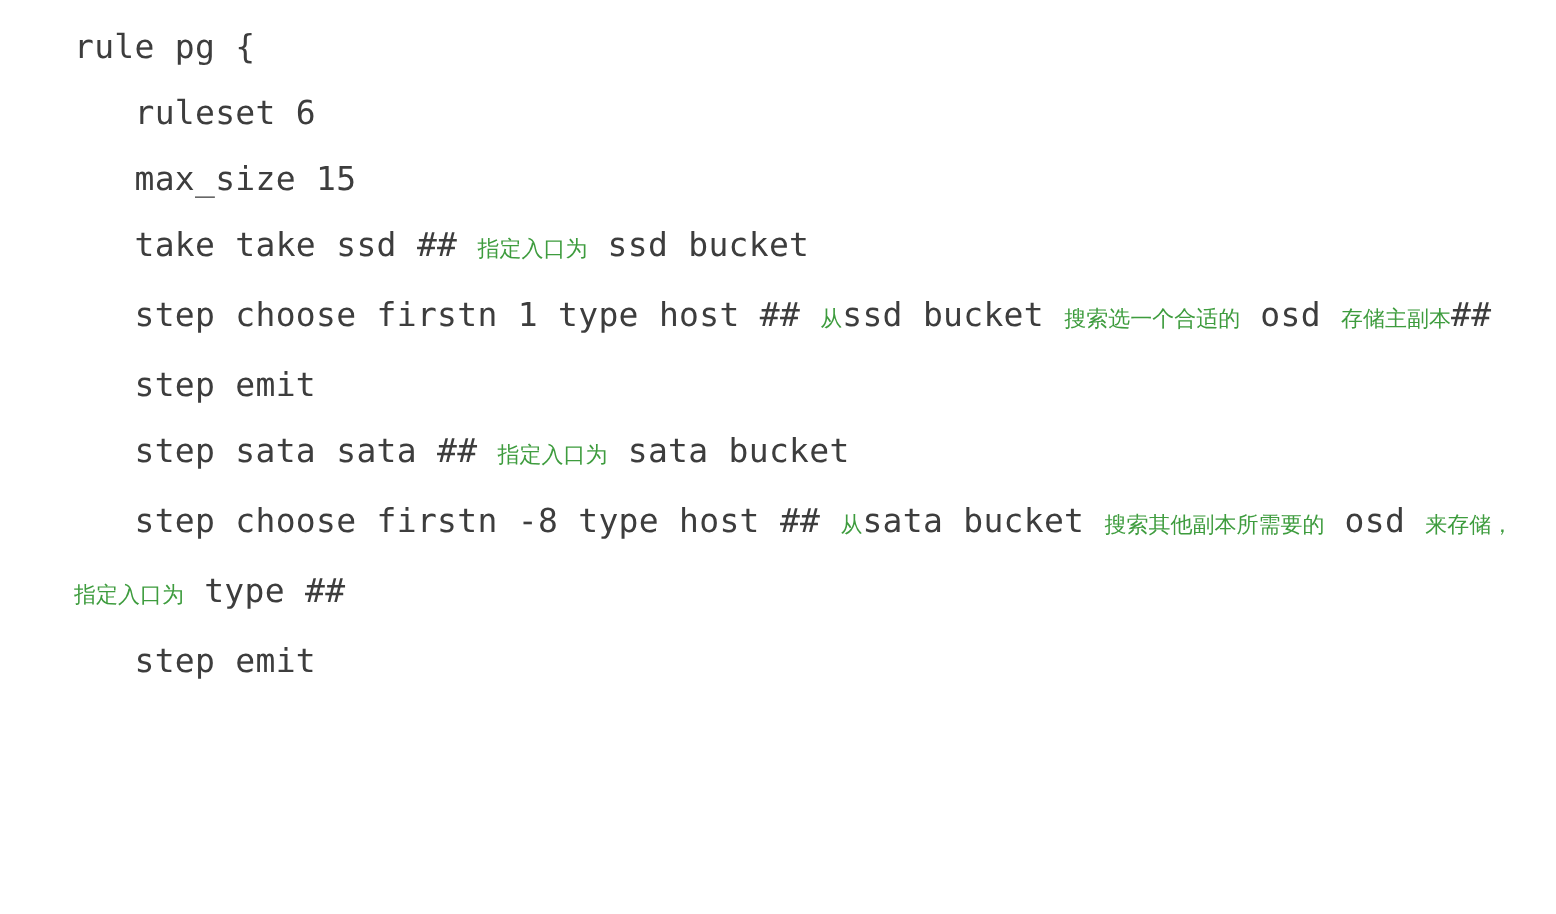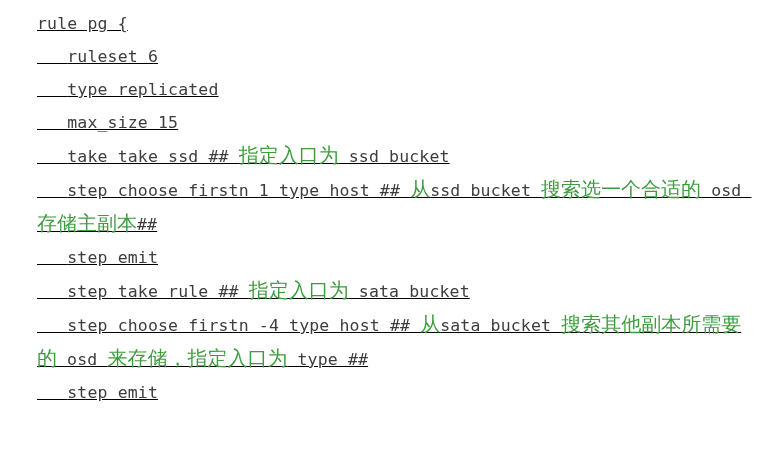--- a/index.html
+++ b/index.html
@@ -16,48 +16,46 @@
   #code-block {
     position: absolute;
     left: 37px;
     top: 7px;
     width: 724px;
     font-size: 16.5px;
     line-height: 33px;
     letter-spacing: 0px;
     white-space: normal;
     word-break: break-word;
-    text-decoration: underline;
   }
   .code-line {
     display: block;
     min-height: 33px;
     white-space: pre-wrap;
     word-break: break-word;
   }
   .tok-code {
     color: #3d3d3d;
     font-family: "DejaVu Sans Mono", "Liberation Mono", monospace;
     font-size: 16.5px;
     letter-spacing: 0.15px;
   }
   .tok-cn {
     color: #3e9c3e;
     font-family: "DejaVu Sans", "Liberation Sans", sans-serif;
-    font-size: 20px;
+    font-size: 11px;
     letter-spacing: 0px;
   }
 </style>
 </head>
 <body>
 
 <div id="code-block">
     <div class="code-line"><span class="tok-code">rule pg {</span></div>
     <div class="code-line"><span class="tok-code">   </span><span class="tok-code">ruleset 6</span></div>
-    <div class="code-line"><span class="tok-code">   </span><span class="tok-code">type replicated</span></div>
     <div class="code-line"><span class="tok-code">   </span><span class="tok-code">max_size 15</span></div>
     <div class="code-line"><span class="tok-code">   </span><span class="tok-code">take take ssd ## </span><span class="tok-cn">指定入口为</span><span class="tok-code"> ssd bucket</span></div>
     <div class="code-line"><span class="tok-code">   </span><span class="tok-code">step choose firstn 1 type host ## </span><span class="tok-cn">从</span><span class="tok-code">ssd bucket </span><span class="tok-cn">搜索选一个合适的</span><span class="tok-code"> osd </span><span class="tok-cn">存储主副本</span><span class="tok-code">##</span></div>
     <div class="code-line"><span class="tok-code">   </span><span class="tok-code">step emit</span></div>
-    <div class="code-line"><span class="tok-code">   </span><span class="tok-code">step take rule ## </span><span class="tok-cn">指定入口为</span><span class="tok-code"> sata bucket</span></div>
-    <div class="code-line"><span class="tok-code">   </span><span class="tok-code">step choose firstn -4 type host ## </span><span class="tok-cn">从</span><span class="tok-code">sata bucket </span><span class="tok-cn">搜索其他副本所需要的</span><span class="tok-code"> osd </span><span class="tok-cn">来存储，指定入口为</span><span class="tok-code"> type ##</span></div>
+    <div class="code-line"><span class="tok-code">   </span><span class="tok-code">step sata sata ## </span><span class="tok-cn">指定入口为</span><span class="tok-code"> sata bucket</span></div>
+    <div class="code-line"><span class="tok-code">   </span><span class="tok-code">step choose firstn -8 type host ## </span><span class="tok-cn">从</span><span class="tok-code">sata bucket </span><span class="tok-cn">搜索其他副本所需要的</span><span class="tok-code"> osd </span><span class="tok-cn">来存储，指定入口为</span><span class="tok-code"> type ##</span></div>
     <div class="code-line"><span class="tok-code">   </span><span class="tok-code">step emit</span></div>
   </div>
 
 </body></html>

